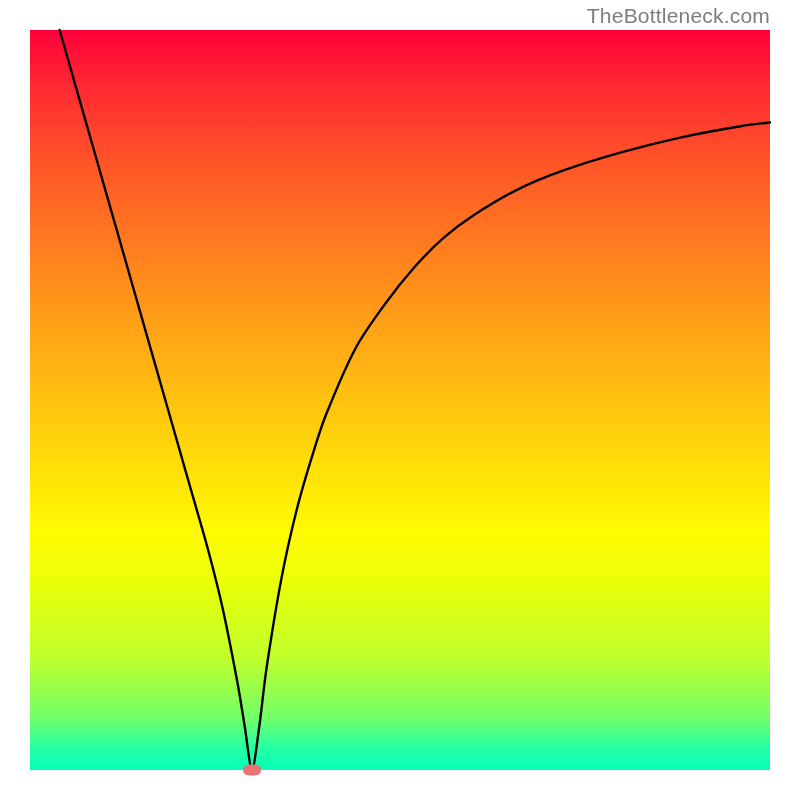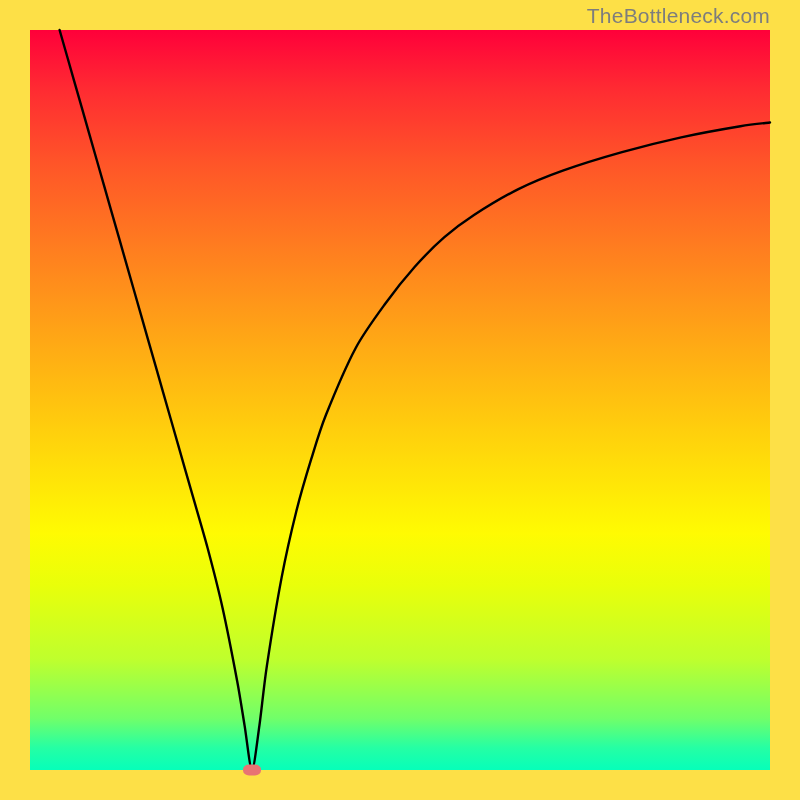--- a/index.html
+++ b/index.html
@@ -8,21 +8,21 @@
     width: 800px;
     height: 800px;
     overflow: hidden;
     background: #000;
     font-family: Arial, Helvetica, sans-serif;
   }
   .frame {
     position: relative;
     width: 800px;
     height: 800px;
-    background: #fde047;
+    background: #ffffff;
   }
   .plot-area {
     position: absolute;
     left: 30px;
     top: 30px;
     width: 740px;
     height: 740px;
     background: linear-gradient(to bottom,
       #ff003a 0%,
       #ff2b32 8%,

